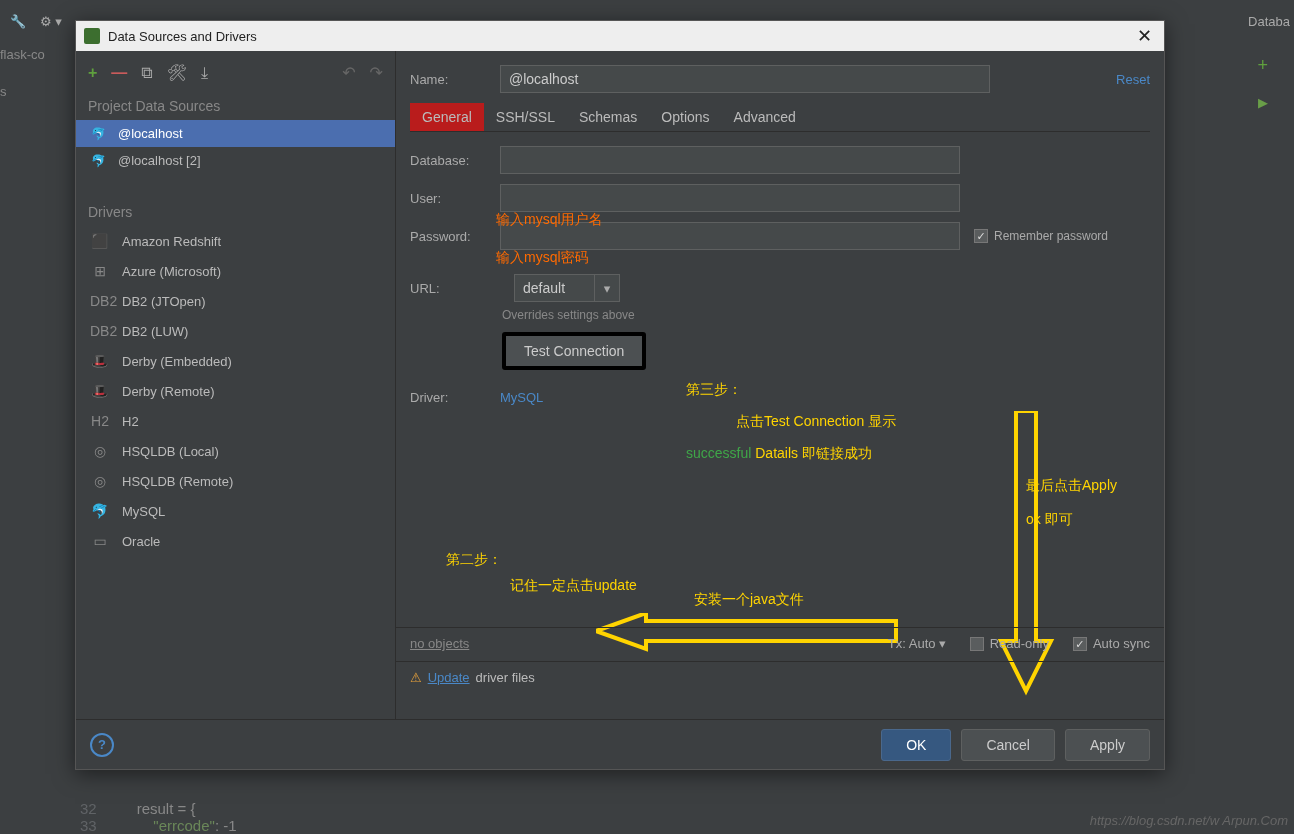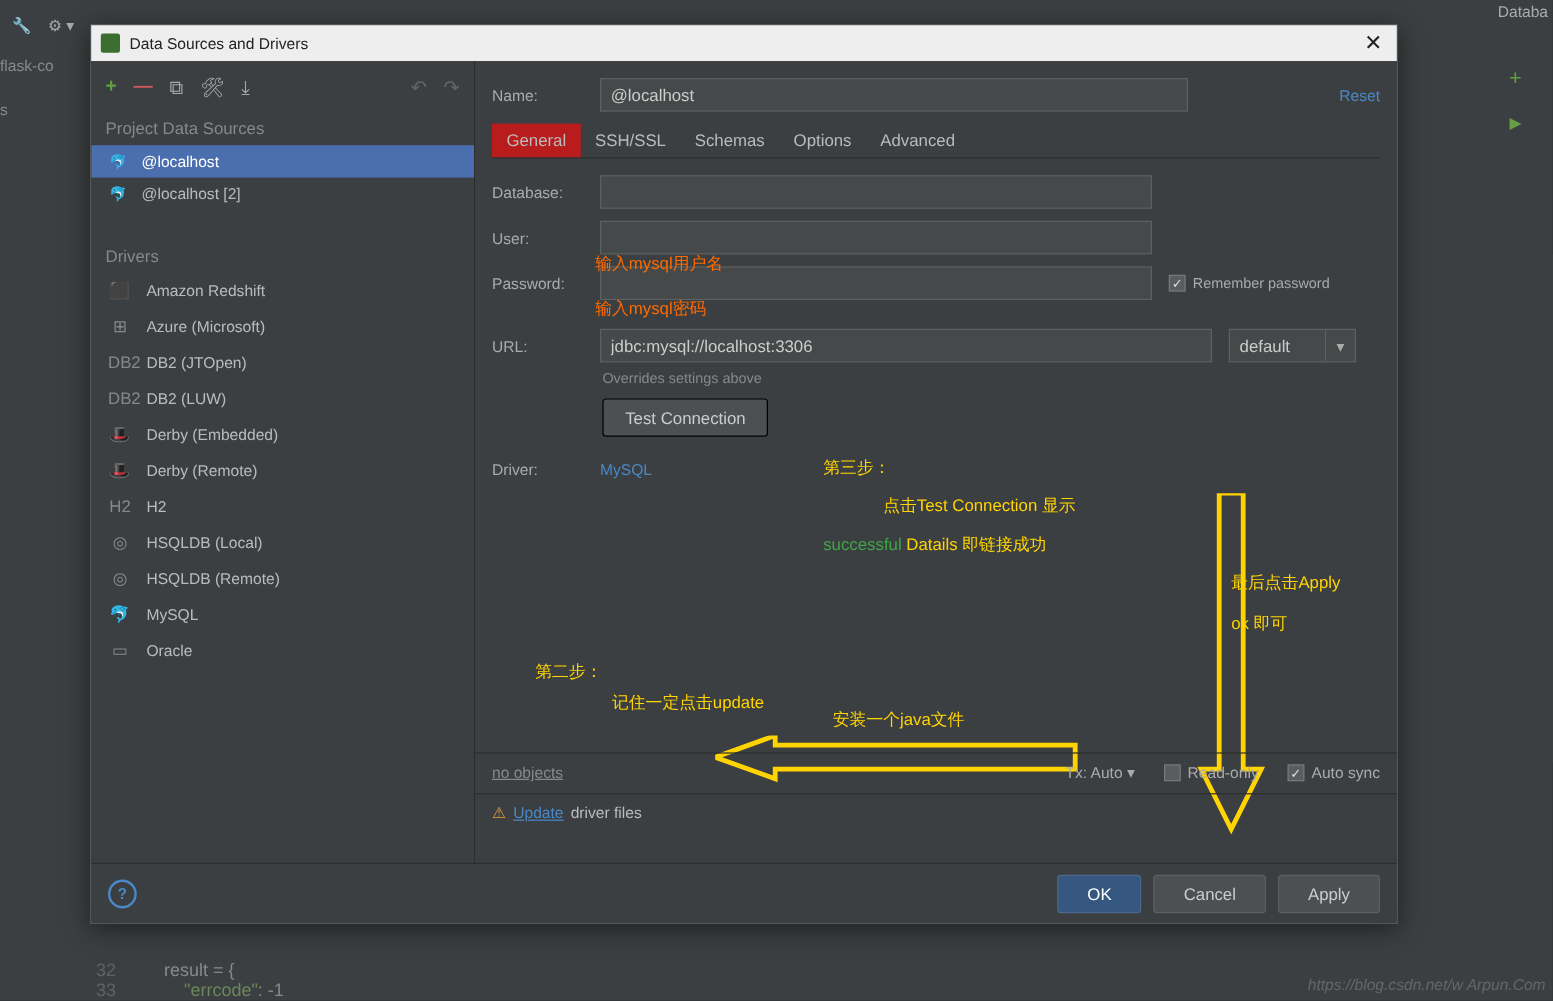--- a/index.html
+++ b/index.html
@@ -1,20 +1,20 @@
 <!DOCTYPE html>
 <html><head>
 <meta charset="utf-8">
 <style>
 * { margin: 0; padding: 0; box-sizing: border-box; font-family: "Segoe UI", Arial, sans-serif; }
 body { background: #2b2b2b; width: 1294px; height: 834px; overflow: hidden; position: relative; color: #bbb; font-size: 13px; }
 .bg-window { position: absolute; top: 0; left: 0; width: 1294px; height: 834px; background: #3c3f41; }
 .bg-tab-flask { position: absolute; top: 47px; left: 0; color: #888; font-size: 13px; }
 .bg-tab-s { position: absolute; top: 84px; left: 0; color: #888; }
-.bg-database { position: absolute; top: 2px; right: 4px; color: #aaa; font-size: 13px; }
+.bg-database { position: absolute; top: 14px; right: 4px; color: #aaa; font-size: 13px; }
 .bg-plus { color: #5fa03e; font-size: 18px; position: absolute; top: 55px; right: 26px; }
 .bg-play { position: absolute; top: 95px; right: 26px; color: #699e48; }
 .bg-gear-top { position: absolute; top: 14px; left: 40px; color: #aaa; }
 .bg-wrench-top { position: absolute; top: 14px; left: 10px; color: #aaa; }
 
 .dialog { position: absolute; top: 20px; left: 75px; width: 1090px; height: 750px; background: #3c3f41; border: 1px solid #555; box-shadow: 0 4px 20px rgba(0,0,0,0.5); }
 .titlebar { height: 30px; background: #eeeeee; display: flex; align-items: center; padding: 0 8px; color: #222; }
 .titlebar .icon { width: 16px; height: 16px; background: #3c6e2f; margin-right: 8px; border-radius: 2px; }
 .titlebar .title { flex: 1; font-size: 13px; }
 .titlebar .close { font-size: 18px; cursor: pointer; padding: 0 4px; }
@@ -45,21 +45,21 @@
 .tab.active { background: #b91c1c; }
 
 .form-row { display: flex; align-items: center; margin-bottom: 10px; }
 .form-row .label { width: 90px; }
 .form-row .text-input { flex: 1; }
 .port-label { margin-left: 14px; margin-right: 8px; color: #aaa; }
 .port-input { width: 90px; }
 .checkbox-wrap { display: flex; align-items: center; gap: 6px; margin-left: 14px; color: #aaa; font-size: 12px; }
 .checkbox { width: 14px; height: 14px; background: #5a5d5e; border: 1px solid #777; display: inline-flex; align-items: center; justify-content: center; color: #ddd; font-size: 11px; }
 .overrides { font-size: 12px; color: #888; margin-left: 92px; margin-top: -4px; margin-bottom: 10px; }
-.test-btn { background: #4c5052; border: 1px solid #000000; color: #ccc; padding: 7px 18px; margin-left: 92px; cursor: pointer; font-size: 14px; border-radius: 3px; }
+.test-btn { background: #4c5052; border: 4px solid #000000; color: #ccc; padding: 7px 18px; margin-left: 92px; cursor: pointer; font-size: 14px; border-radius: 3px; }
 .driver-row { margin-top: 20px; display: flex; }
 .driver-link { color: #4a88c7; cursor: pointer; }
 
 .anno { position: absolute; color: #ffd400; font-size: 14px; pointer-events: none; }
 .anno.green { color: #3fa648; }
 .input-overlay { position: absolute; color: #ff6a00; font-size: 14px; pointer-events: none; }
 
 .bottom-bar { position: absolute; bottom: 60px; left: 0; right: 0; padding: 8px 14px; display: flex; align-items: center; gap: 24px; color: #aaa; border-top: 1px solid #2d2d2d; }
 .bottom-bar .no-obj { color: #888; text-decoration: underline; }
 .bottom-bar .spacer { flex: 1; }
@@ -212,21 +212,20 @@
         <span class="label">Password:</span>
         <input type="password" class="text-input" style="flex: 1 1 0%; max-width: 460px;" value="">
         <div class="checkbox-wrap">
           <span class="checkbox">✓</span>
           <span>Remember password</span>
         </div>
       </div>
 
       <div class="form-row" style="margin-top:24px">
         <span class="label">URL:</span>
-        <input class="text-input" style="flex: 1 1 0%; max-width: 510px;" value="jdbc:mysql://localhost:3306">
         <div class="select-combo" style="margin-left:14px">
           <input class="text-input" style="width: 80px;" value="default">
           <span class="caret-btn">▾</span>
         </div>
       </div>
       <div class="overrides">Overrides settings above</div>
 
       <button class="test-btn">Test Connection</button>
 
       <div class="driver-row">

